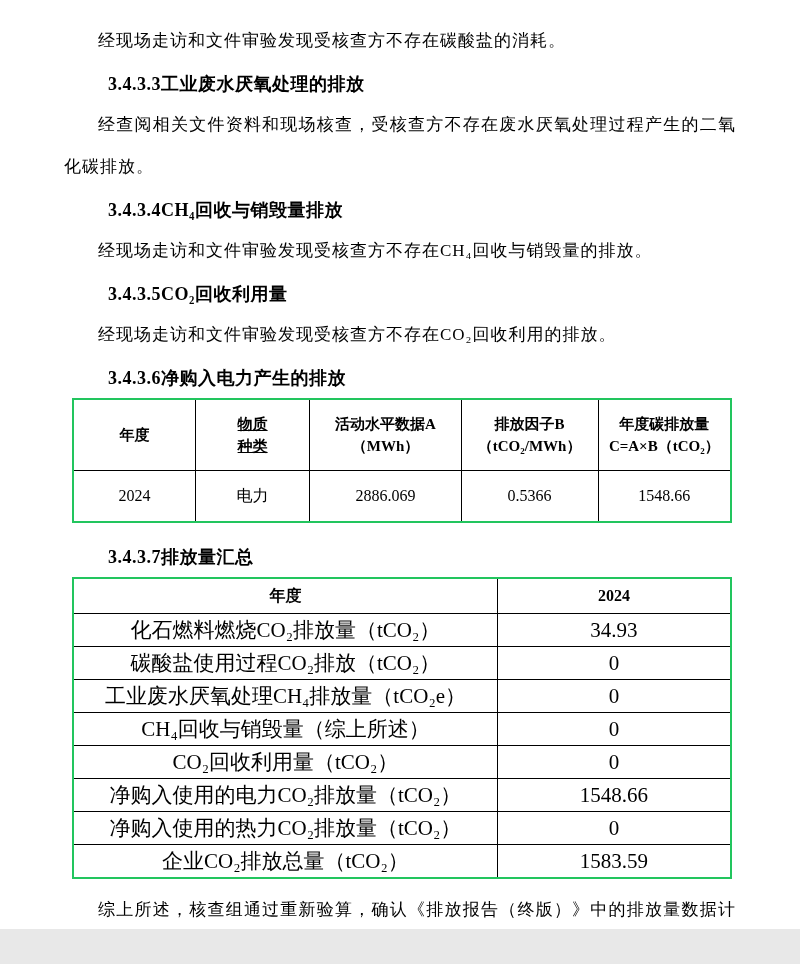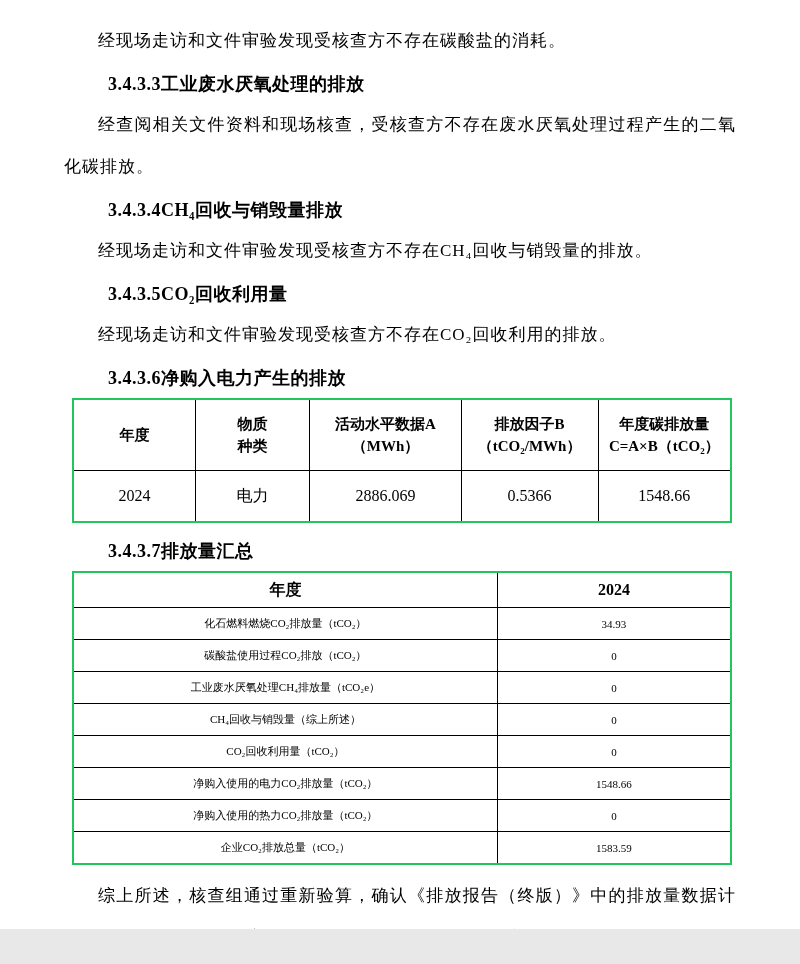--- a/index.html
+++ b/index.html
@@ -42,33 +42,33 @@
     text-align: center;
     vertical-align: middle;
     padding: 2px 4px;
     overflow: hidden;
   }
   table.doc-table { border: 2px solid #22c55e; }
   
   table.t-elec { margin-top: 4px; }
   table.t-elec th { font-weight: bold; height: 66px; line-height: 22px; font-size: 15px; }
   table.t-elec td { height: 46px; font-size: 16px; }
-  .prewrap { white-space: pre-line; }
+  .prewrap { white-space: pre-line; text-decoration: underline; }
   col.c1 { width: 18.6%; }
   col.c2 { width: 17.4%; }
   col.c3 { width: 23.0%; }
   col.c4 { width: 20.8%; }
   col.c5 { width: 20.2%; }
   
   table.t-sum { margin-top: 8px; }
   table.t-sum th { font-weight: bold; height: 30px; font-size: 16px; }
-  table.t-sum td { height: 27px; font-size: 11px; }
+  table.t-sum td { height: 27px; font-size: 21px; }
   col.s1 { width: 64.5%; }
   col.s2 { width: 35.5%; }
-  h3.h-summary { margin-top: 16px; }
+  h3.h-summary { margin-top: 22px; }
   p.conclusion { margin-top: 10px; }
 </style>
 </head>
 <body>
 
 <div class="page">
 
   <p class="body-para">经现场走访和文件审验发现受核查方不存在碳酸盐的消耗。</p>
 
   <h3 class="doc-heading">3.4.3.3工业废水厌氧处理的排放</h3>

